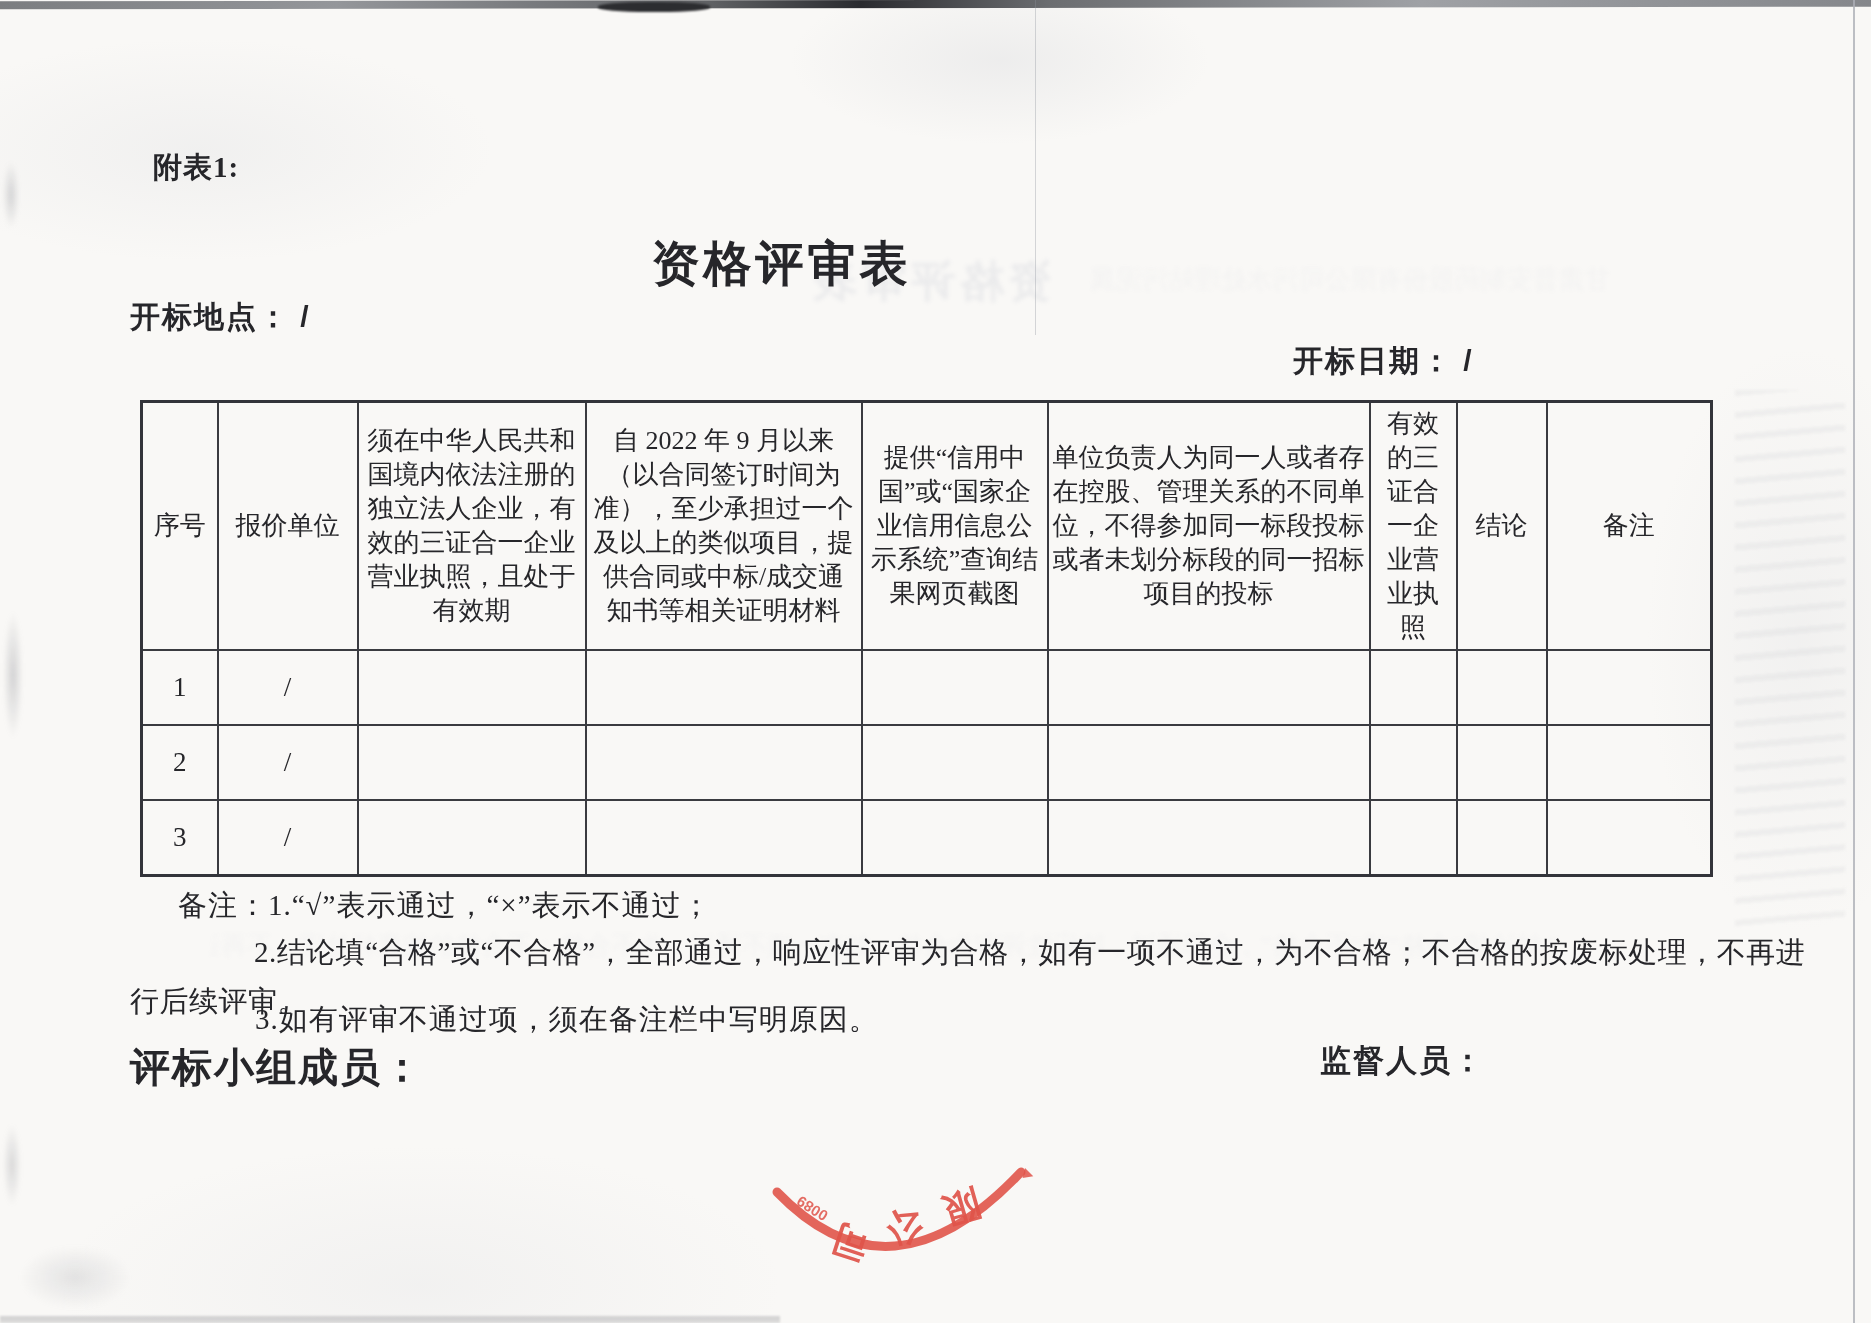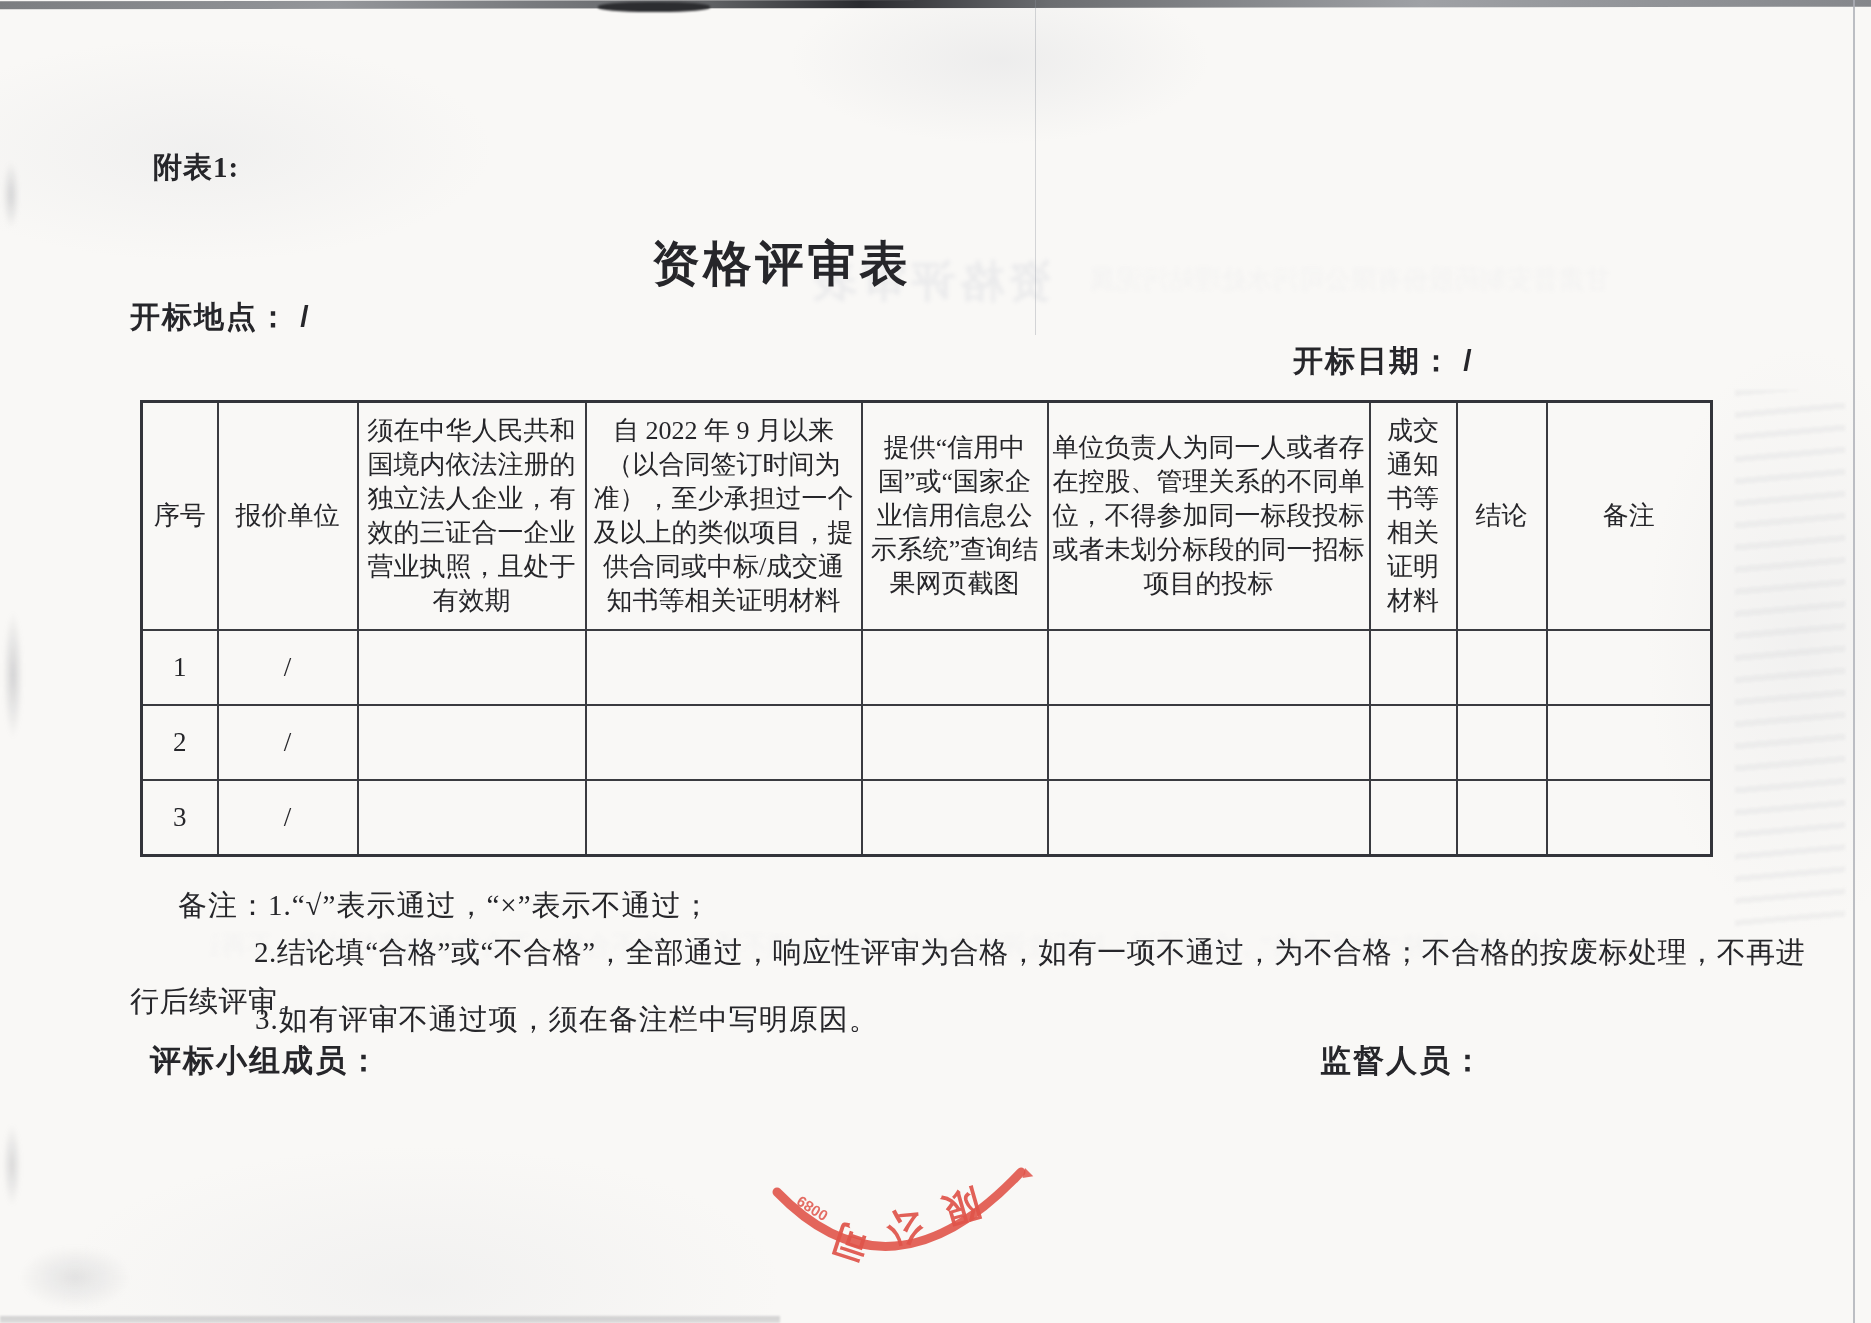--- a/index.html
+++ b/index.html
@@ -77,21 +77,21 @@
   .qual-table td{
     height:73px;font-size:27px;padding:0 4px;
   }
   .hdr{height:228px;}
   .slash{font-size:30px;}
 
   
   .note1{position:absolute;left:178px;top:886px;font-size:29px;letter-spacing:1px;}
   .note2{position:absolute;left:130px;top:928px;width:1698px;font-size:29px;line-height:49px;text-indent:124px;letter-spacing:.5px;}
   .note3{position:absolute;left:255px;top:1000px;font-size:29px;letter-spacing:1px;}
-  .footer-team{position:absolute;left:130px;top:1040px;font-size:31px;font-weight:bold;letter-spacing:2px;margin-left:20px;}
+  .footer-team{position:absolute;left:130px;top:1040px;font-size:40px;font-weight:bold;letter-spacing:2px;}
   .footer-sup{position:absolute;left:1320px;top:1040px;font-size:31px;font-weight:bold;letter-spacing:2px;}
 
   
   .stamp{position:absolute;left:715px;top:1128px;}
   .seal-char{font-size:37px;font-weight:bold;fill:#e0544a;text-anchor:middle;opacity:.92;font-family:"Liberation Serif",serif;}
   .seal-digits{font-size:15px;font-weight:bold;fill:#e0544a;text-anchor:middle;opacity:.85;font-family:"Liberation Sans",sans-serif;}
 </style>
 </head>
 <body>
 
@@ -135,21 +135,21 @@
         <col style="width:165px">
     </colgroup>
     <tbody>
         <tr class="hdr">
       <th>序号</th>
       <th>报价单位</th>
       <th>须在中华人民共和国境内依法注册的独立法人企业，有效的三证合一企业营业执照，且处于有效期</th>
       <th>自 2022 年 9 月以来（以合同签订时间为准），至少承担过一个及以上的类似项目，提供合同或中标/成交通知书等相关证明材料</th>
       <th>提供“信用中国”或“国家企业信用信息公示系统”查询结果网页截图</th>
       <th>单位负责人为同一人或者存在控股、管理关系的不同单位，不得参加同一标段投标或者未划分标段的同一招标项目的投标</th>
-      <th>成交通知书等相关证明材料</th>
+      <th>有效的三证合一企业营业执照</th>
       <th>结论</th>
       <th>备注</th>
     </tr>
     <tr>
       <td>1</td>
       <td class="slash">/</td>
       <td></td>
       <td></td>
       <td></td>
       <td></td>

